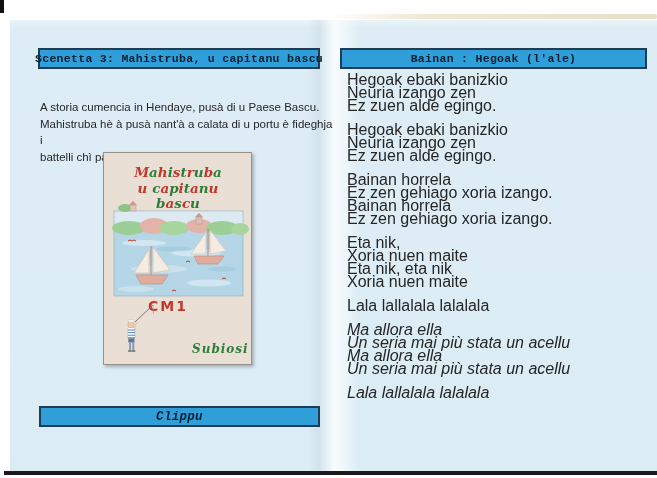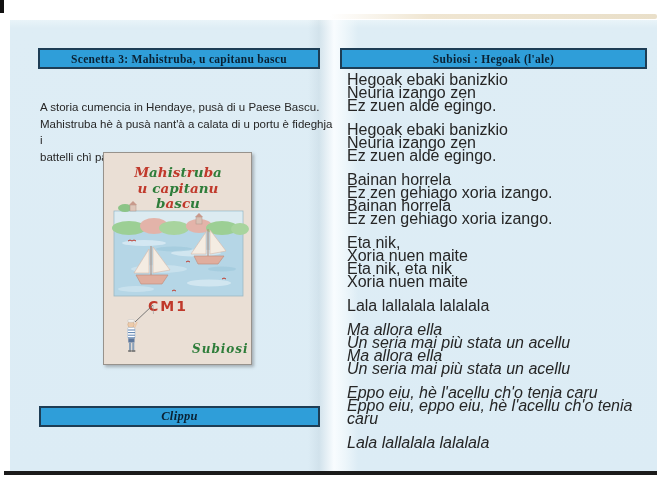--- a/index.html
+++ b/index.html
@@ -23,21 +23,21 @@
     background:linear-gradient(to right,
       rgba(222,237,245,0) 0%, rgba(130,155,170,0.12) 22%,
       rgba(250,253,255,0.95) 52%, rgba(242,249,252,0.75) 75%, rgba(222,237,245,0) 100%);
   }
 
   
   .banner {
     position:absolute; box-sizing:border-box;
     background:#2f9ed9; border:2px solid #1d3d55;
     display:flex; align-items:center; justify-content:center;
-    color:#0a2133; font-family:Liberation Serif, serif;
+    color:#0a2133; font-family:Liberation Mono, monospace;
     font-weight:bold; font-size:11.5px; letter-spacing:0.3px; white-space:nowrap;
   }
   .banner-left   { left:28px;  top:28px;  width:282px; height:21px; }
   .banner-right  { left:330px; top:28px;  width:307px; height:21px; }
   .banner-clippu { left:29px;  top:386px; width:281px; height:21px; font-style:italic; font-size:12.5px; }
 
   
   .intro { position:absolute; left:30px; top:79px; width:295px;
     font-size:11.5px; line-height:16.5px; color:#262626; }
 
@@ -152,21 +152,21 @@
         </svg>
       </div>
 
       <div class="banner banner-clippu">
         <span>Clippu</span>
       </div>
     </section>
 
     <section>
       <div class="banner banner-right">
-        <span>Subiosi : Hegoak (l'ale)</span>
+        <span>Bainan : Hegoak (l'ale)</span>
       </div>
       <div class="lyrics">
           <div class="stanza">
             <div class="lyric-line">Hegoak ebaki banizkio</div>
             <div class="lyric-line">Neuria izango zen</div>
             <div class="lyric-line">Ez zuen alde egingo.</div>
           </div>
           <div class="stanza">
             <div class="lyric-line">Hegoak ebaki banizkio</div>
             <div class="lyric-line">Neuria izango zen</div>
@@ -187,24 +187,20 @@
           <div class="stanza">
             <div class="lyric-line">Lala lallalala lalalala</div>
           </div>
           <div class="stanza italic">
             <div class="lyric-line">Ma allora ella</div>
             <div class="lyric-line">Ùn seria mai più stata un acellu</div>
             <div class="lyric-line">Ma allora ella</div>
             <div class="lyric-line">Ùn seria mai più stata un acellu</div>
           </div>
           <div class="stanza italic">
-            <div class="lyric-line">Eppo eiu, hè l'acellu ch'o tenia caru</div>
-            <div class="lyric-line">Eppo eiu, eppo eiu, hè l'acellu ch'o tenia caru</div>
-          </div>
-          <div class="stanza italic">
             <div class="lyric-line">Lala lallalala lalalala</div>
           </div>
         </div>
     </section>
   </div>
 
   <div class="artifact-bottom"></div>
 </div>
 
 </body></html>

